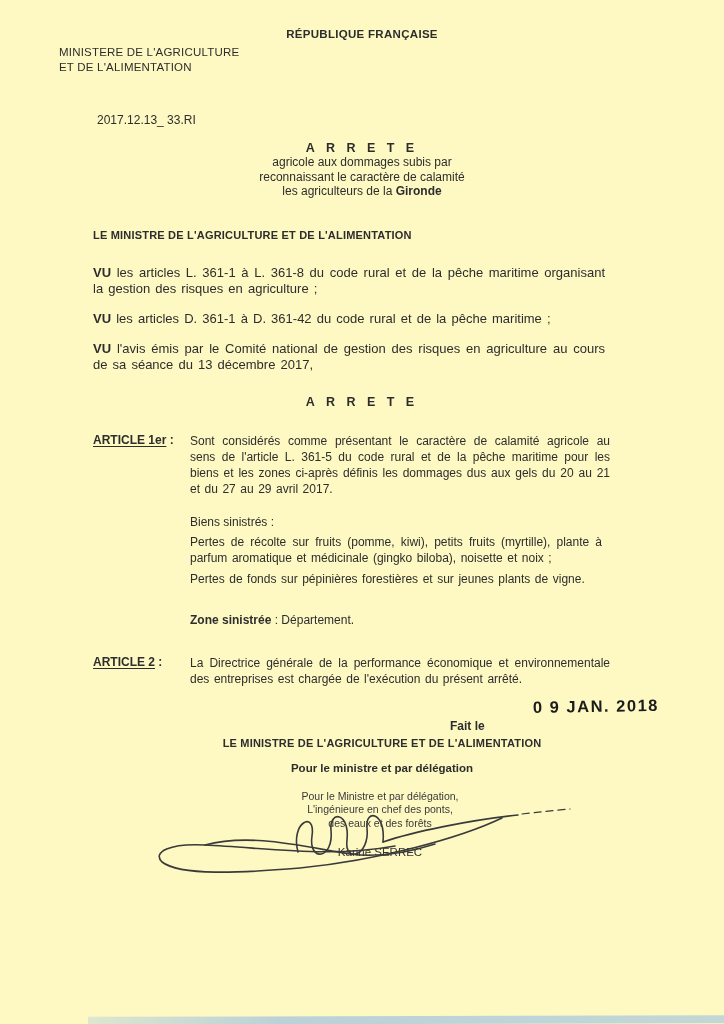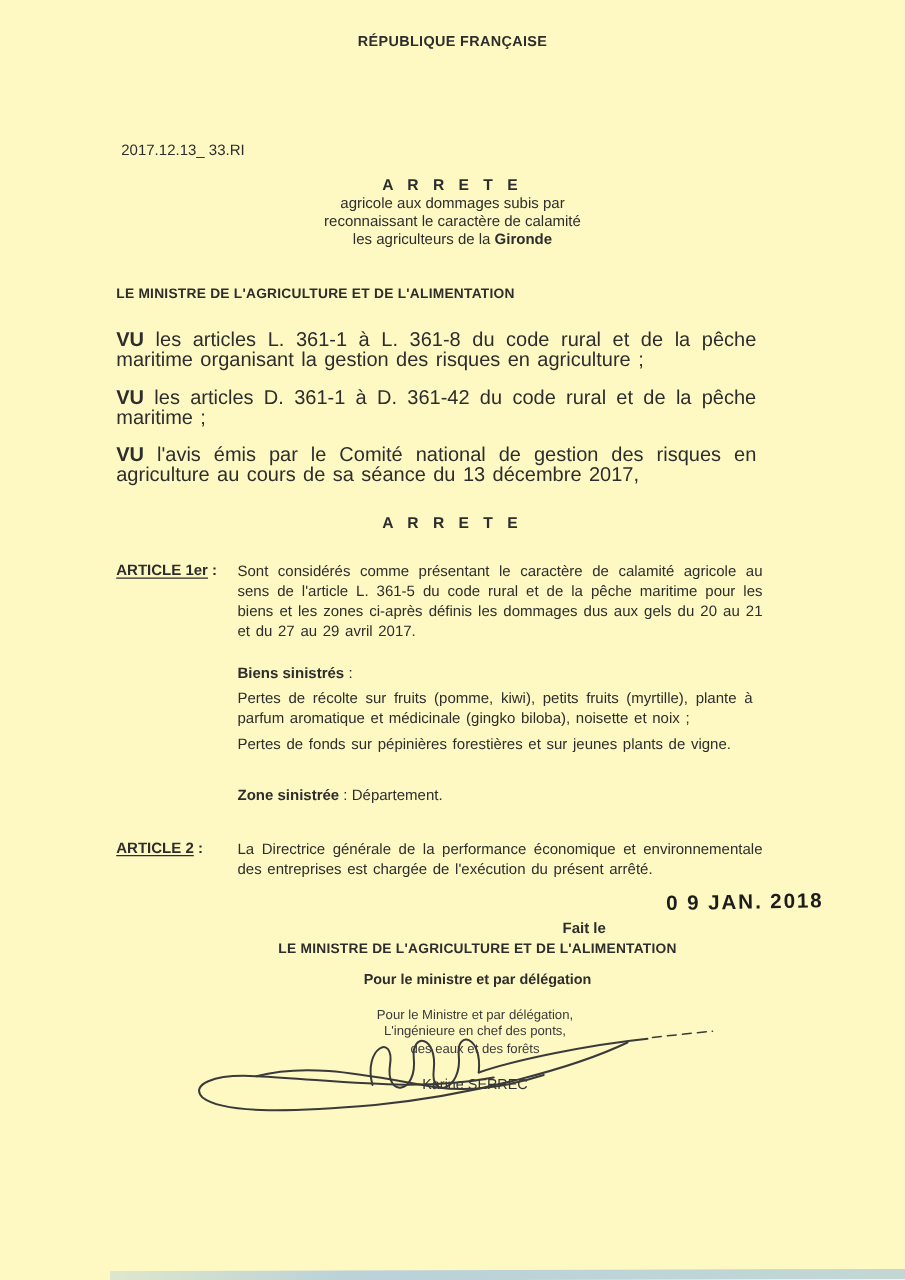--- a/index.html
+++ b/index.html
@@ -44,21 +44,21 @@
   .addressee {
     margin-top: 30px;
     margin-left: 93px;
     font-weight: bold;
     font-size: 11px;
     letter-spacing: 0.2px;
   }
   .vu {
     margin: 14px 0 0 93px;
     width: 512px;
-    font-size: 16px;
+    font-size: 13px;
     line-height: 16px;
     text-align: justify;
     word-spacing: 1.5px;
   }
   .vu:first-of-type { margin-top: 24px; }
   .vu b { font-weight: bold; }
   .arrete2 {
     margin-top: 22px;
     text-align: center;
     font-weight: bold;
@@ -76,21 +76,21 @@
   .article-label .u { text-decoration: underline; text-underline-offset: 2px; }
   .article-body {
     width: 420px;
     font-size: 12px;
     line-height: 16px;
     text-align: justify;
     word-spacing: 1.2px;
   }
   .sub-block { margin-left: 190px; width: 412px; font-size: 12px; }
   .goods-title { margin: 18px 0 0 0; font-size: 12px; }
-  .goods-title b { font-weight: bold; }
+  .goods-title b { font-weight: normal; }
   .goods-item {
     margin: 5px 0 0 0;
     line-height: 16px;
     text-align: justify;
     word-spacing: 1.2px;
   }
   .zone-line { margin: 26px 0 0 0; font-size: 12px; }
   .zone-line b { font-weight: bold; }
   .fait-row { position: relative; margin-top: 10px; height: 24px; }
   .fait-le {
@@ -149,20 +149,24 @@
     transform: skewY(-0.15deg);
   }
 </style>
 </head>
 <body>
 
 <div class="page">
 
   <div class="republic">RÉPUBLIQUE FRANÇAISE</div>
 
+  <div class="ministry">
+    <div>MINISTERE DE L'AGRICULTURE</div>
+    <div>ET DE L'ALIMENTATION</div>
+  </div>
 
   <div class="reference">2017.12.13_ 33.RI</div>
 
   <div class="title-block">
     <div class="title-main">A R R E T E</div>
     <div class="title-sub">agricole aux dommages subis par</div>
     <div class="title-sub">reconnaissant le caractère de calamité</div>
     <div class="title-sub"><span>les agriculteurs de la </span><b>Gironde</b></div>
   </div>
 

